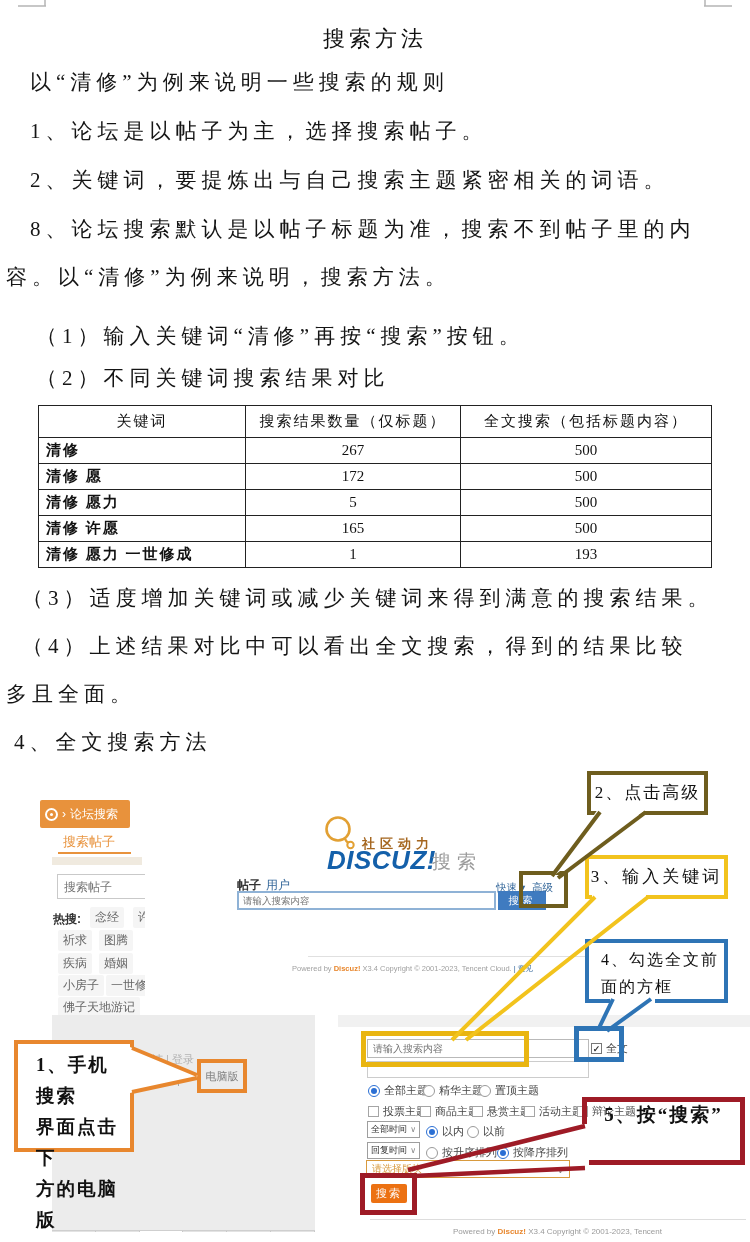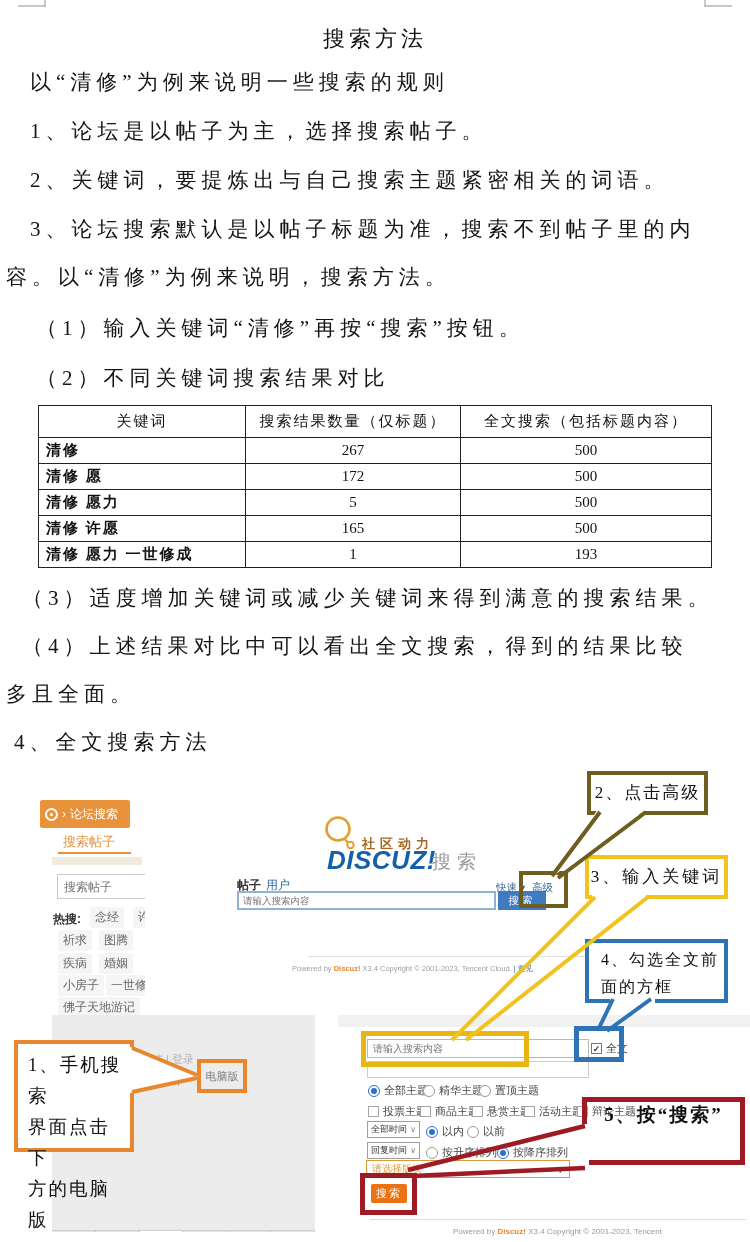--- a/index.html
+++ b/index.html
@@ -89,21 +89,21 @@
   .af-redbox { position:absolute; left:360px; top:1173px; width:57px; height:42px; border:5px solid #9e1b26; z-index:3; }
   .af-btn { position:absolute; left:371px; top:1184px; width:36px; height:19px; background:#ec7112; color:#fff;
             font:11px "Liberation Sans",sans-serif; text-align:center; line-height:19px; letter-spacing:2px; border-radius:2px; }
   .af-div2 { position:absolute; left:370px; top:1219px; width:376px; height:1px; background:#ddd; }
   .af-foot { position:absolute; left:453px; top:1227px; color:#9a9a9a; font:8px "Liberation Sans",sans-serif; white-space:nowrap; }
   .af-foot b { color:#e8872e; }
 
   
   .callout { position:absolute; background:#fff; z-index:4; color:#111; }
   .co1 { left:14px; top:1040px; width:120px; height:112px; border:4px solid #e8872e;
-         font-size:18.5px; font-weight:400; line-height:31px; padding:6px 2px 0 10px; letter-spacing:2px; }
+         font-size:18.5px; font-weight:700; line-height:31px; padding:6px 2px 0 18px; letter-spacing:2px; }
   .co2 { left:587px; top:771px; width:121px; height:44px; border:4px solid #6e5d1e;
          font-size:17px; line-height:36px; text-align:center; letter-spacing:2px; }
   .co3 { left:585px; top:855px; width:143px; height:44px; border:4px solid #f2c31d;
          font-size:17px; line-height:36px; text-align:center; letter-spacing:3px; }
   .co4 { left:585px; top:939px; width:143px; height:64px; border:4px solid #2e74b5;
          font-size:16px; line-height:27px; padding:3px 0 0 12px; letter-spacing:2px; }
   .co5 { left:582px; top:1097px; width:163px; height:68px; border:5px solid #9e1b26; background:transparent;
          font-size:19px; text-align:center; letter-spacing:2px; font-weight:600; }
 
   svg.overlay { position:absolute; left:0; top:0; z-index:5; pointer-events:none; }
@@ -111,23 +111,23 @@
 </style>
 </head>
 <body>
 
 <div class="page">
 
   <div class="doctitle" style="top:24px">搜索方法</div>
   <div class="docline" style="left:30px; top:68px">以“清修”为例来说明一些搜索的规则</div>
   <div class="docline" style="left:30px; top:117px">1、论坛是以帖子为主，选择搜索帖子。</div>
   <div class="docline" style="left:30px; top:166px">2、关键词，要提炼出与自己搜索主题紧密相关的词语。</div>
-  <div class="docline" style="left:30px; top:215px">3、论坛搜索默认是以帖子标题为准，搜索不到帖子里的内</div>
+  <div class="docline" style="left:30px; top:215px">8、论坛搜索默认是以帖子标题为准，搜索不到帖子里的内</div>
   <div class="docline" style="left:6px; top:263px">容。以“清修”为例来说明，搜索方法。</div>
-  <div class="docline" style="left:36px; top:314px">（1）输入关键词“清修”再按“搜索”按钮。</div>
+  <div class="docline" style="left:36px; top:322px">（1）输入关键词“清修”再按“搜索”按钮。</div>
   <div class="docline" style="left:36px; top:364px">（2）不同关键词搜索结果对比</div>
 
   <table class="results">
     <tbody>
         <tr>
       <th style="width:207px">关键词</th>
       <th style="width:215px">搜索结果数量（仅标题）</th>
       <th>全文搜索（包括标题内容）</th>
     </tr>
     <tr>

